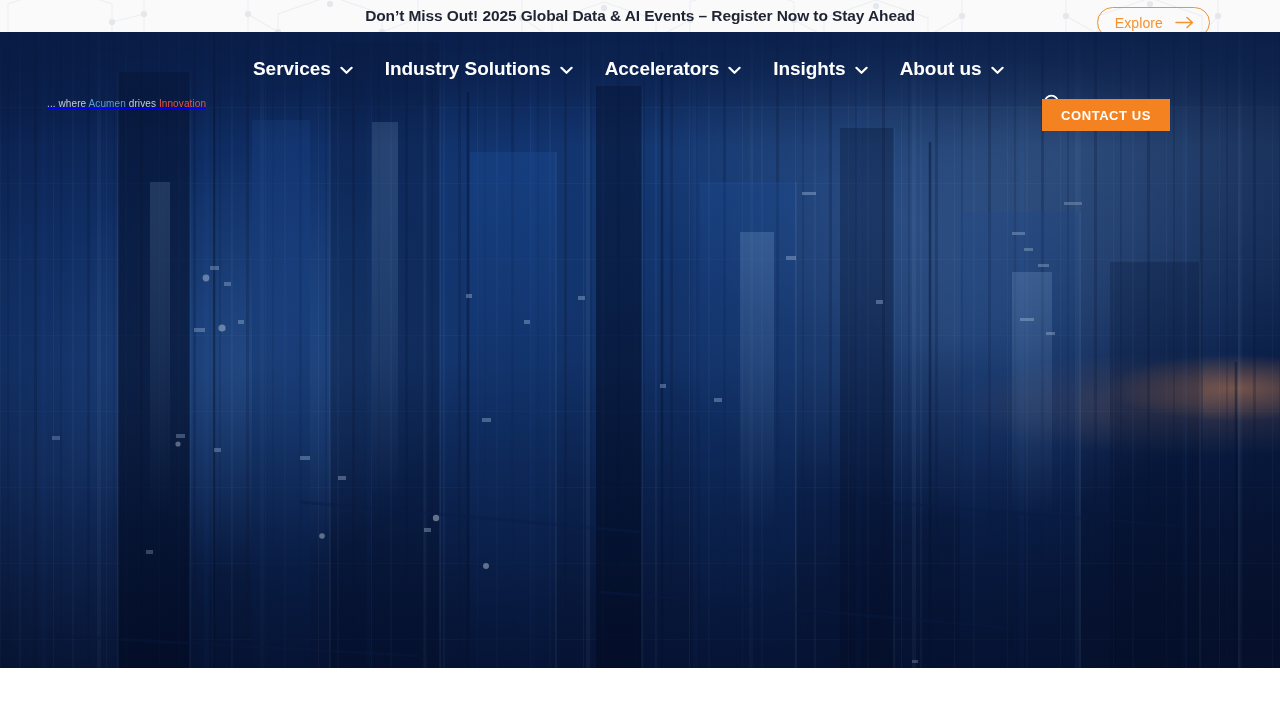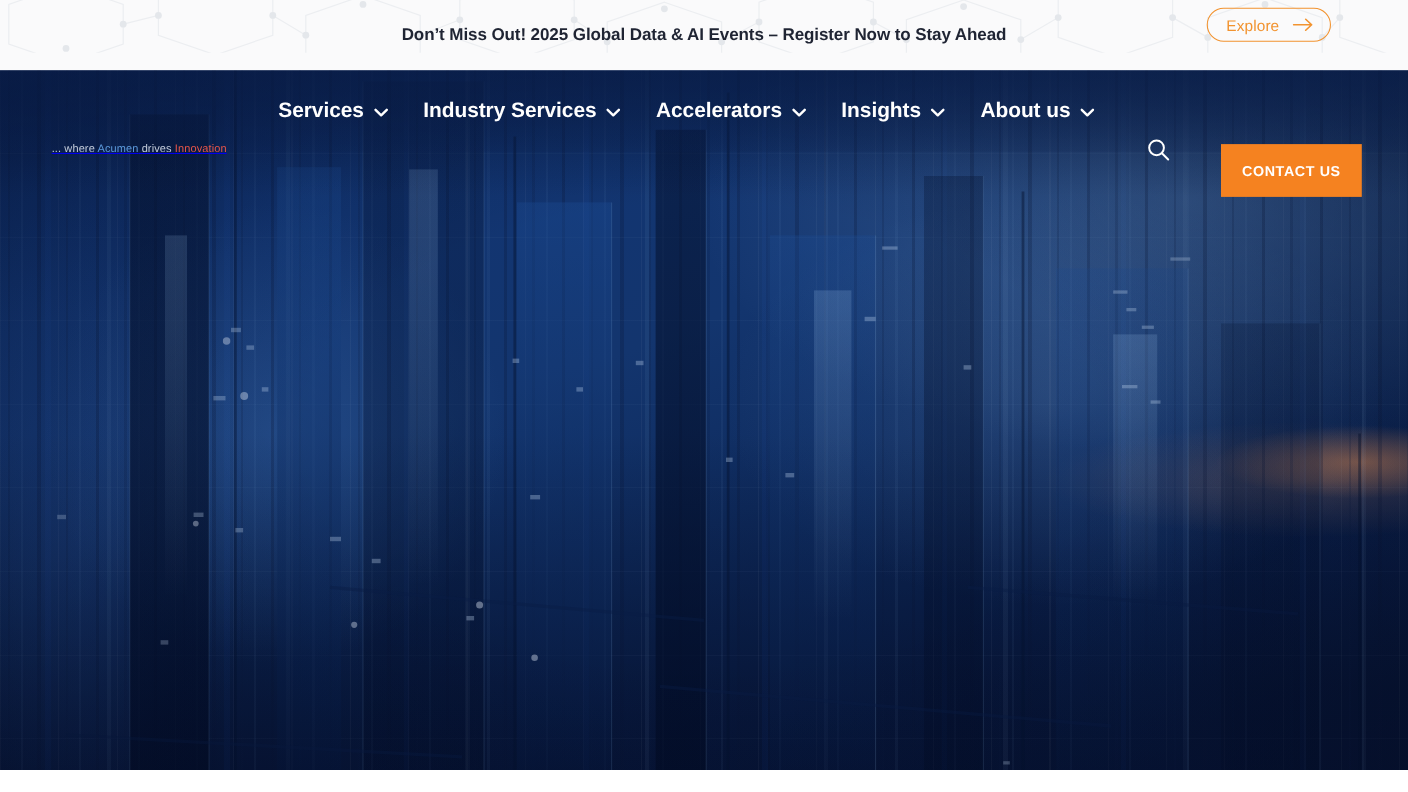--- a/index.html
+++ b/index.html
@@ -8,21 +8,21 @@
     width:1280px; height:720px;
     overflow:hidden;
     background:#ffffff;
     font-family:"Liberation Sans", sans-serif;
     -webkit-font-smoothing:antialiased;
   }
 
   
   .announce-bar{
     position:relative;
-    width:1280px; height:64px;
+    width:1280px; height:32px;
     background:#fafafb;
     display:flex; align-items:center; justify-content:center;
     overflow:hidden;
   }
   .announce-hex{
     position:absolute; inset:0;
     pointer-events:none;
   }
   .announce-inner{
     position:relative; z-index:2;
@@ -196,22 +196,22 @@
     position:absolute;
     left:1040px; top:73px;
     width:26px; height:26px;
     transform:translateY(-50%);
     display:flex; align-items:center; justify-content:center;
     cursor:pointer;
     background:transparent; border:none;
   }
   .contact-btn{
     position:absolute;
-    left:1110px; top:67px;
-    width:128px; height:48px;
+    left:1042px; top:67px;
+    width:128px; height:32px;
     background:#f58220;
     border:none;
     display:flex; align-items:center; justify-content:center;
     cursor:pointer;
   }
   .contact-btn span{
     font-size:13px;
     font-weight:700;
     color:#ffffff;
     letter-spacing:.55px;
@@ -415,21 +415,21 @@
       <div class="nav-item">
         <span class="nav-label">Services</span>
         <span class="chev">
           <svg width="13" height="9" viewBox="0 0 13 9" aria-hidden="true">
             <path d="M1.4 1.8 L6.5 6.8 L11.6 1.8" fill="none" stroke="#ffffff" stroke-width="2.2" stroke-linecap="round" stroke-linejoin="round"></path>
           </svg>
         </span>
       </div>
 
       <div class="nav-item">
-        <span class="nav-label">Industry Services</span>
+        <span class="nav-label">Industry Solutions</span>
         <span class="chev">
           <svg width="13" height="9" viewBox="0 0 13 9" aria-hidden="true">
             <path d="M1.4 1.8 L6.5 6.8 L11.6 1.8" fill="none" stroke="#ffffff" stroke-width="2.2" stroke-linecap="round" stroke-linejoin="round"></path>
           </svg>
         </span>
       </div>
 
       <div class="nav-item">
         <span class="nav-label">Accelerators</span>
         <span class="chev">

